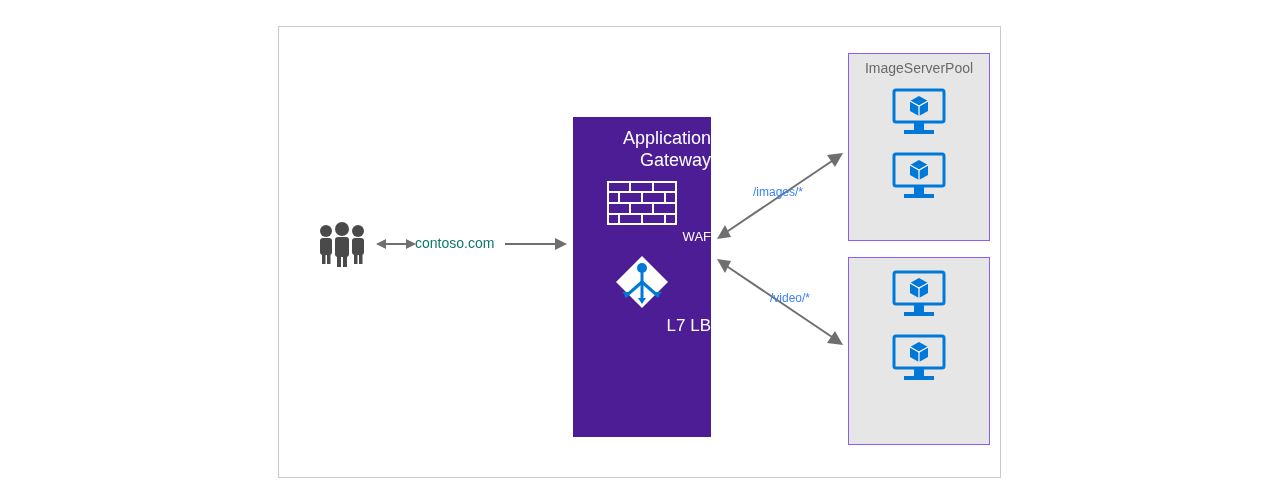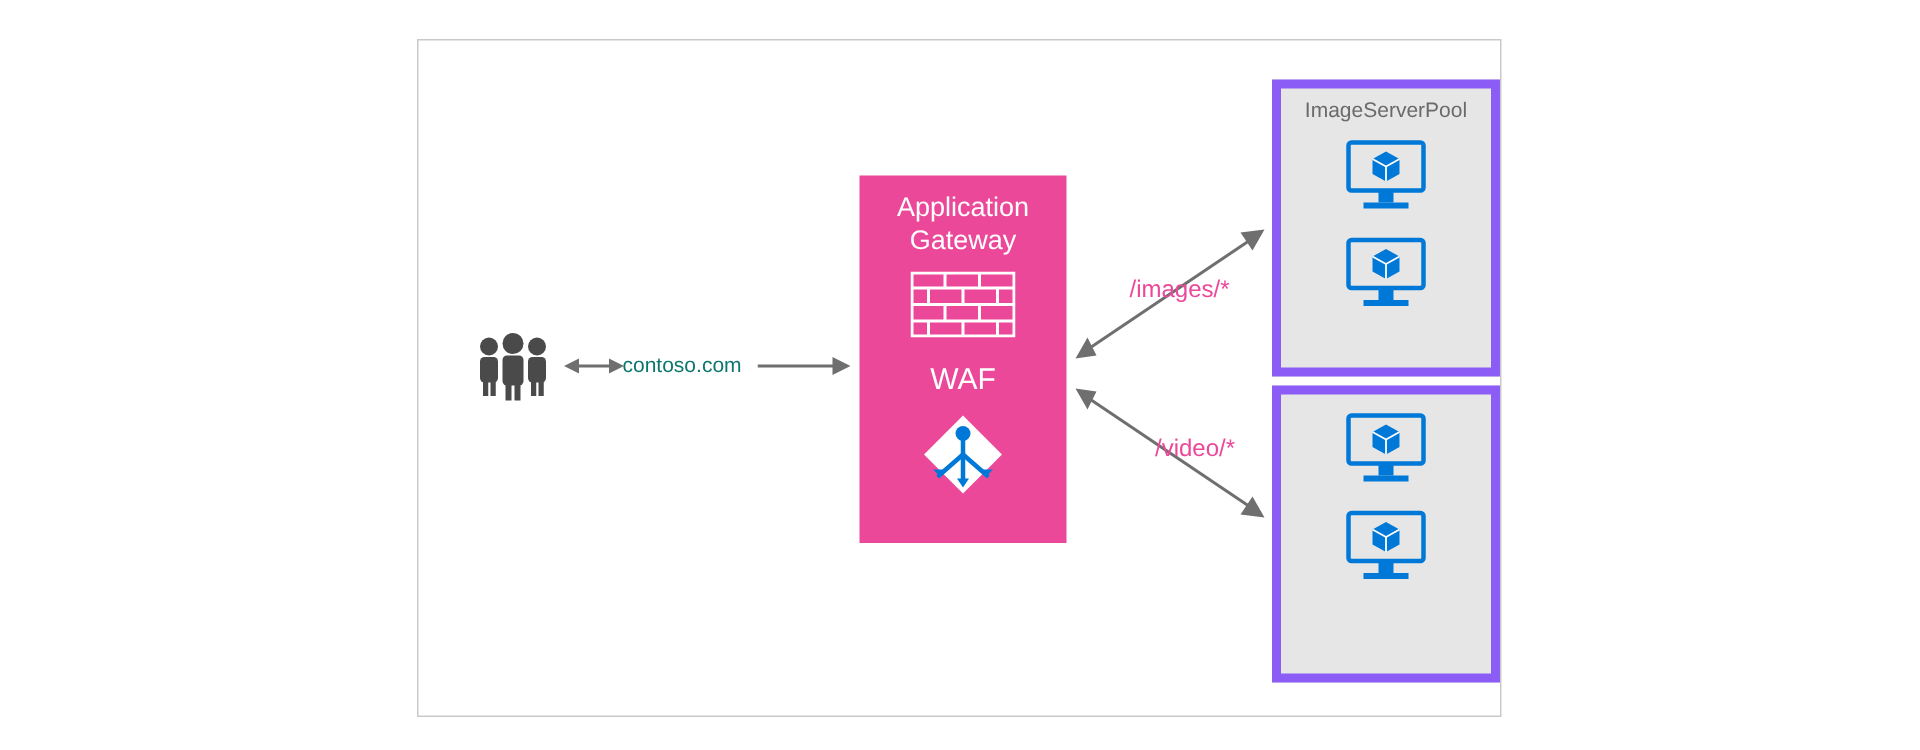--- a/index.html
+++ b/index.html
@@ -1,31 +1,31 @@
 <!DOCTYPE html>
 <html><head>
 <meta charset="utf-8">
 <style>
 html,body{margin:0;padding:0;width:1280px;height:500px;background:#fff;font-family:"Segoe UI",Arial,sans-serif;color:#5a5a5a}
 .stage{position:absolute;left:278px;top:26px;width:721px;height:450px;border:1px solid #c9c9c9;background:#fff}
-.gateway{position:absolute;left:294px;top:90px;width:138px;height:245px;background:#ec4899;color:#fff;text-align:center}
+.gateway{position:absolute;left:294px;top:90px;width:138px;height:320px;background:#4c1d95;color:#fff;text-align:right}
 .gateway .title{font-size:18px;line-height:22px;padding-top:10px}
-.waf-label{font-size:20px;margin-top:17px}
+.waf-label{font-size:13px;margin-top:4px}
 .lb-label{font-size:17px;margin-top:6px}
 .brick{margin:10px auto 0;width:70px}
 .brick svg{display:block}
 .lb-icon{margin:10px auto 0;width:56px;height:56px}
-.pool{position:absolute;width:140px;height:186px;background:#e6e6e6;border:6px solid #8b5cf6;text-align:center}
+.pool{position:absolute;width:140px;height:186px;background:#e6e6e6;border:1px solid #8b5cf6;text-align:center}
 .pool .pool-title{font-size:14px;color:#6a6a6a;padding-top:6px}
 .pool.image{left:569px;top:26px}
 .pool.video{left:569px;top:230px}
 .server{margin:10px auto 0;width:58px}
 .users{position:absolute;left:33px;top:192px;width:60px;height:50px}
 .domain-label{position:absolute;left:136px;top:208px;font-size:14px;color:#0f766e}
-.route-label{position:absolute;font-size:16px;color:#ec4899}
+.route-label{position:absolute;font-size:12px;color:#3b82f6}
 .route-images{left:474px;top:158px}
 .route-video{left:491px;top:264px}
 .arrow{position:absolute}
 </style>
 </head>
 <body>
 
 <div class="stage">
 
   <div class="users">
@@ -103,20 +103,21 @@
           <line x1="28" y1="28" x2="28" y2="46"></line>
           <line x1="28" y1="28" x2="44" y2="42"></line>
         </g>
         <g fill="#0078d7">
           <polygon points="12,42 8,38 18,38"></polygon>
           <polygon points="28,46 24,40 32,40" transform="translate(0,4)"></polygon>
           <polygon points="44,42 38,38 48,38"></polygon>
         </g>
       </svg>
     </div>
+    <div class="lb-label">L7 LB</div>
   </div>
 
   <div class="arrow" style="left:436px;top:120px">
     <svg width="130" height="96" viewBox="0 0 130 96">
       <line x1="10" y1="86" x2="120" y2="12" stroke="#6f6f6f" stroke-width="2"></line>
       <polygon points="2,92 16,90 10,78" fill="#6f6f6f"></polygon>
       <polygon points="128,6 112,8 120,20" fill="#6f6f6f"></polygon>
     </svg>
   </div>
   <div class="route-label route-images">/images/*</div>

